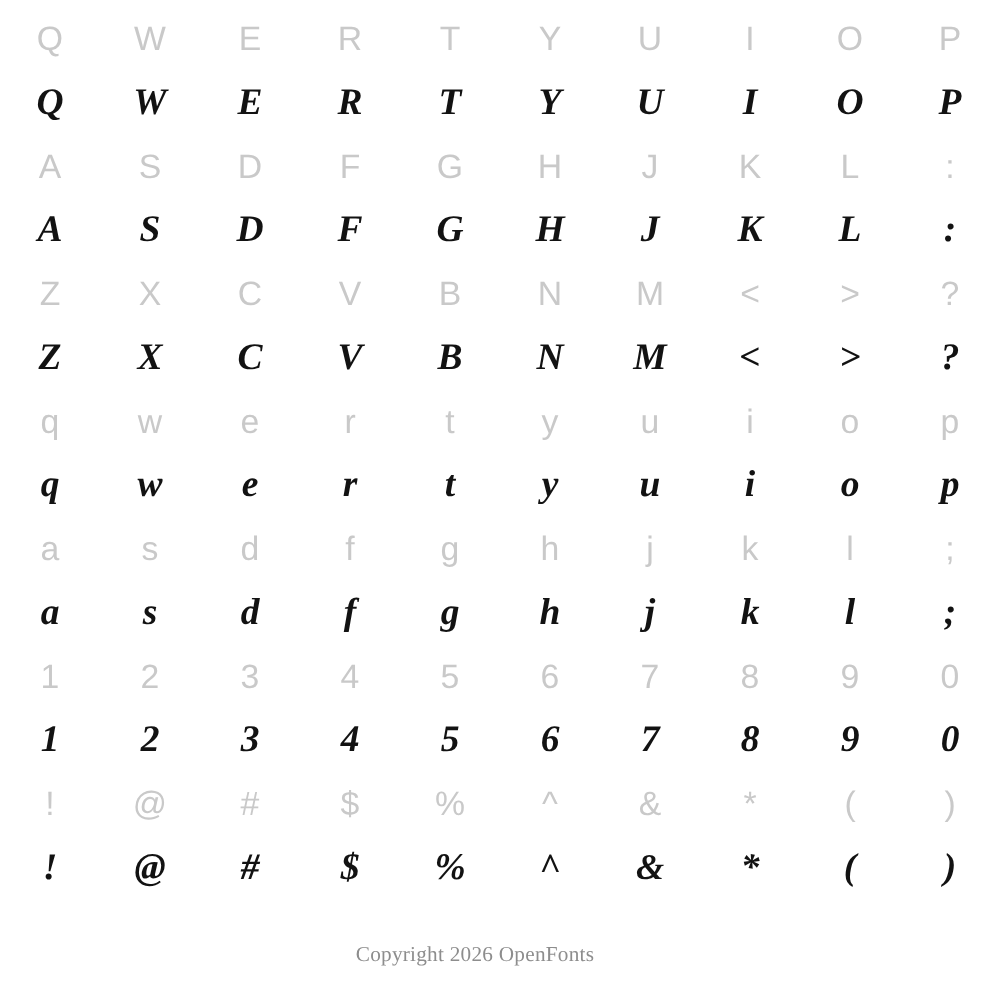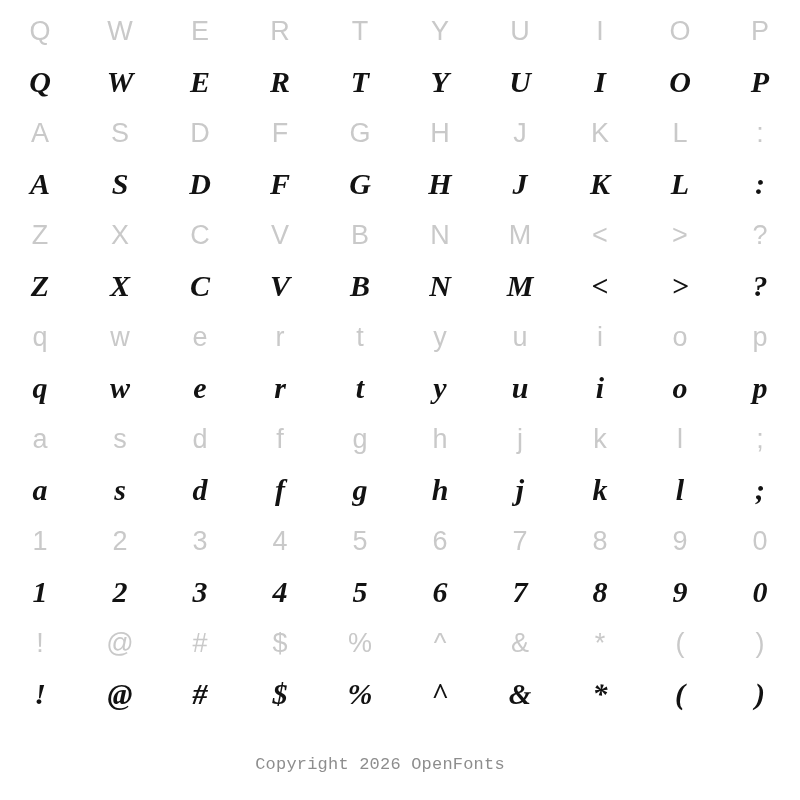--- a/index.html
+++ b/index.html
@@ -61,21 +61,21 @@
   .row.sample .cell.glyph-amp {
     font-size: 29px;
   }
   .footer {
     position: absolute;
     left: 0;
     right: 0;
     bottom: 26px;
     text-align: center;
     padding-right: 40px;
-    font-family: Liberation Mono, monospace;
+    font-family: Liberation Serif, serif;
     font-size: 17px;
     color: #8d8d8d;
     letter-spacing: 0.2px;
   }
   .spacer-top { height: 6px; }
 </style>
 </head>
 <body>
 
 <div class="sheet">

